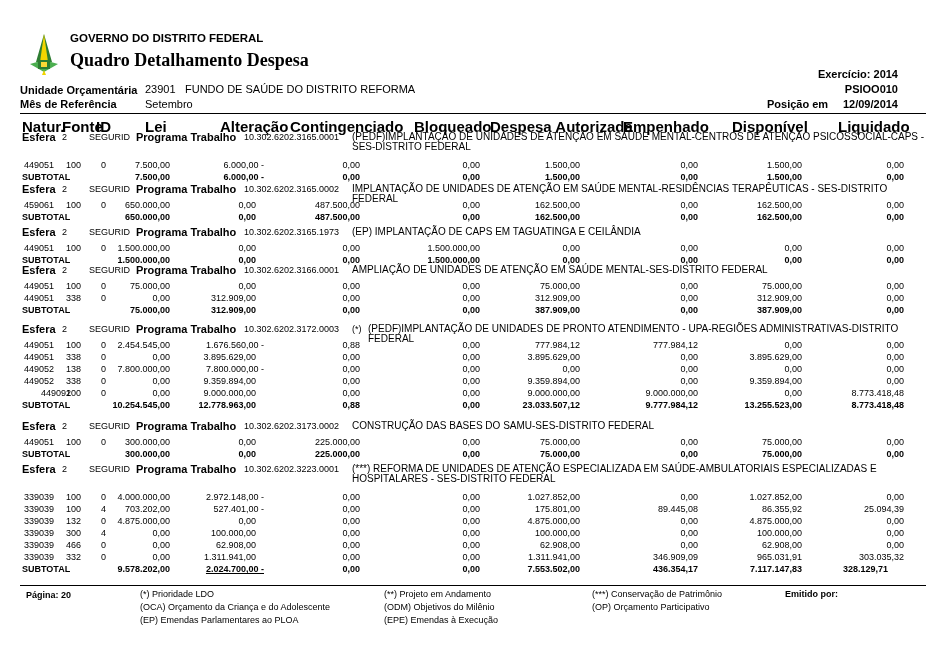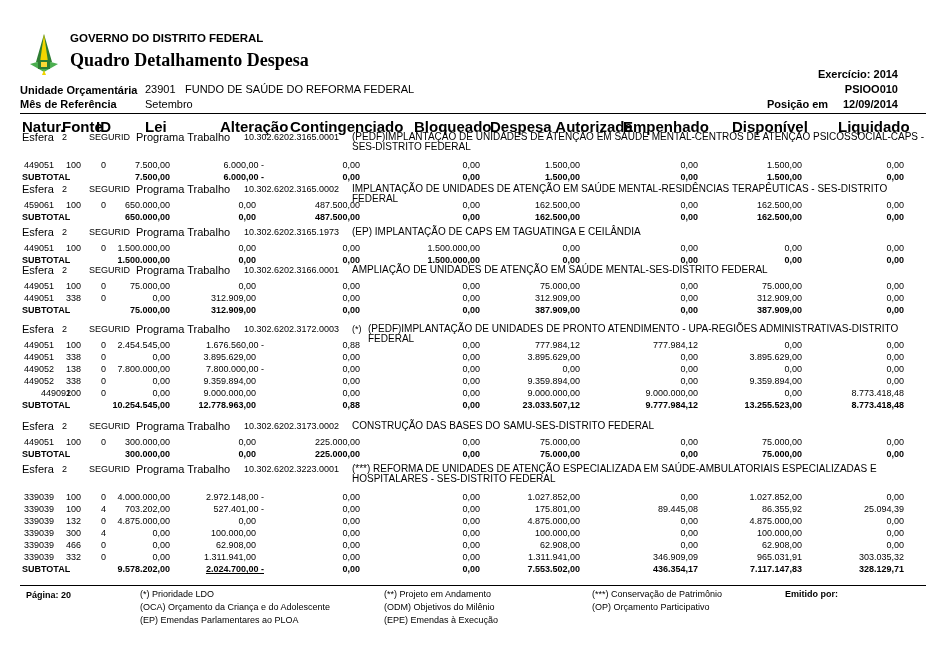--- a/index.html
+++ b/index.html
@@ -6,21 +6,21 @@
   body { width:942px; height:666px; position:relative; overflow:hidden;
          font-family:"Liberation Sans", sans-serif; color:#000; font-size:9px; }
   .abs { position:absolute; white-space:nowrap; }
   .logo { position:absolute; left:26px; top:32px; width:36px; height:44px; }
   .gov { left:70px; top:32px; font-size:11.5px; font-weight:bold; }
   .title { left:70px; top:50px; font-size:18px; font-weight:bold; font-family:"Liberation Serif", serif; }
   .lbl-b { font-weight:bold; font-size:11px; }
   .val { font-size:11px; }
   .rule { position:absolute; left:20px; width:906px; height:0; border-top:1.5px solid #000; }
   .hdr { top:118px; font-size:15px; font-weight:bold; }
-  .esfera { font-size:11px; font-weight:normal; }
+  .esfera { font-size:11px; font-weight:bold; }
   .row { position:absolute; left:0; width:942px; height:12px; font-size:9px; }
   .row span { position:absolute; white-space:nowrap; }
   .row.sub { font-weight:bold; }
   .r { text-align:right; }
   .grp { position:absolute; left:0; width:942px; }
   .desc { position:absolute; left:352px; width:580px; font-size:10px; white-space:normal; line-height:10px; }
   .foot { font-size:9px; }
 </style>
 </head>
 <body>
@@ -32,21 +32,21 @@
   <rect x="12" y="28" width="12" height="9" fill="#2e7d32"></rect>
   <rect x="15" y="30" width="6" height="5" fill="#fdd835"></rect>
   <polygon points="18,38 20,43 16,43" fill="#f2d500"></polygon>
 </svg>
 
 <div class="abs gov">GOVERNO DO DISTRITO FEDERAL</div>
 <div class="abs title">Quadro Detalhamento Despesa</div>
 
 <div class="abs lbl-b" style="left:20px;top:84px;">Unidade Orçamentária</div>
 <div class="abs val" style="left:145px;top:83px;">23901</div>
-<div class="abs val" style="left:185px;top:83px;">FUNDO DE SAÚDE DO REFORMA FEDERAL</div>
+<div class="abs val" style="left:185px;top:83px;">FUNDO DE SAÚDE DO DISTRITO REFORMA</div>
 <div class="abs lbl-b" style="left:20px;top:98px;">Mês de Referência</div>
 <div class="abs val" style="left:145px;top:98px;">Setembro</div>
 
 <div class="abs lbl-b" style="right:44px;top:68px;">Exercício: 2014</div>
 <div class="abs lbl-b" style="right:44px;top:83px;">PSIOO010</div>
 <div class="abs lbl-b" style="left:767px;top:98px;">Posição em</div>
 <div class="abs lbl-b" style="right:44px;top:98px;">12/09/2014</div>
 
 <div class="rule" style="top:113px;"></div>
 
@@ -410,21 +410,21 @@
       </div>
       <div class="row sub" style="top:101px;">
         <span style="left:22px;">SUBTOTAL</span>
         <span class="r" style="right:772px;">9.578.202,00</span>
         <span class="r" style="right:678px;text-decoration:underline;">2.024.700,00 -</span>
         <span class="r" style="right:582px;">0,00</span>
         <span class="r" style="right:462px;">0,00</span>
         <span class="r" style="right:362px;">7.553.502,00</span>
         <span class="r" style="right:244px;">436.354,17</span>
         <span class="r" style="right:140px;">7.117.147,83</span>
-        <span class="r" style="right:38px;">328.129,71</span>
+        <span class="r" style="right:54px;">328.129,71</span>
       </div>
     </div>
   </div>
 
 <div class="rule" style="top:585px;"></div>
 
 <div class="abs foot" style="left:26px;top:590px;font-weight:bold;">
   <span>Página:</span>
   <span>20</span>
 </div>

